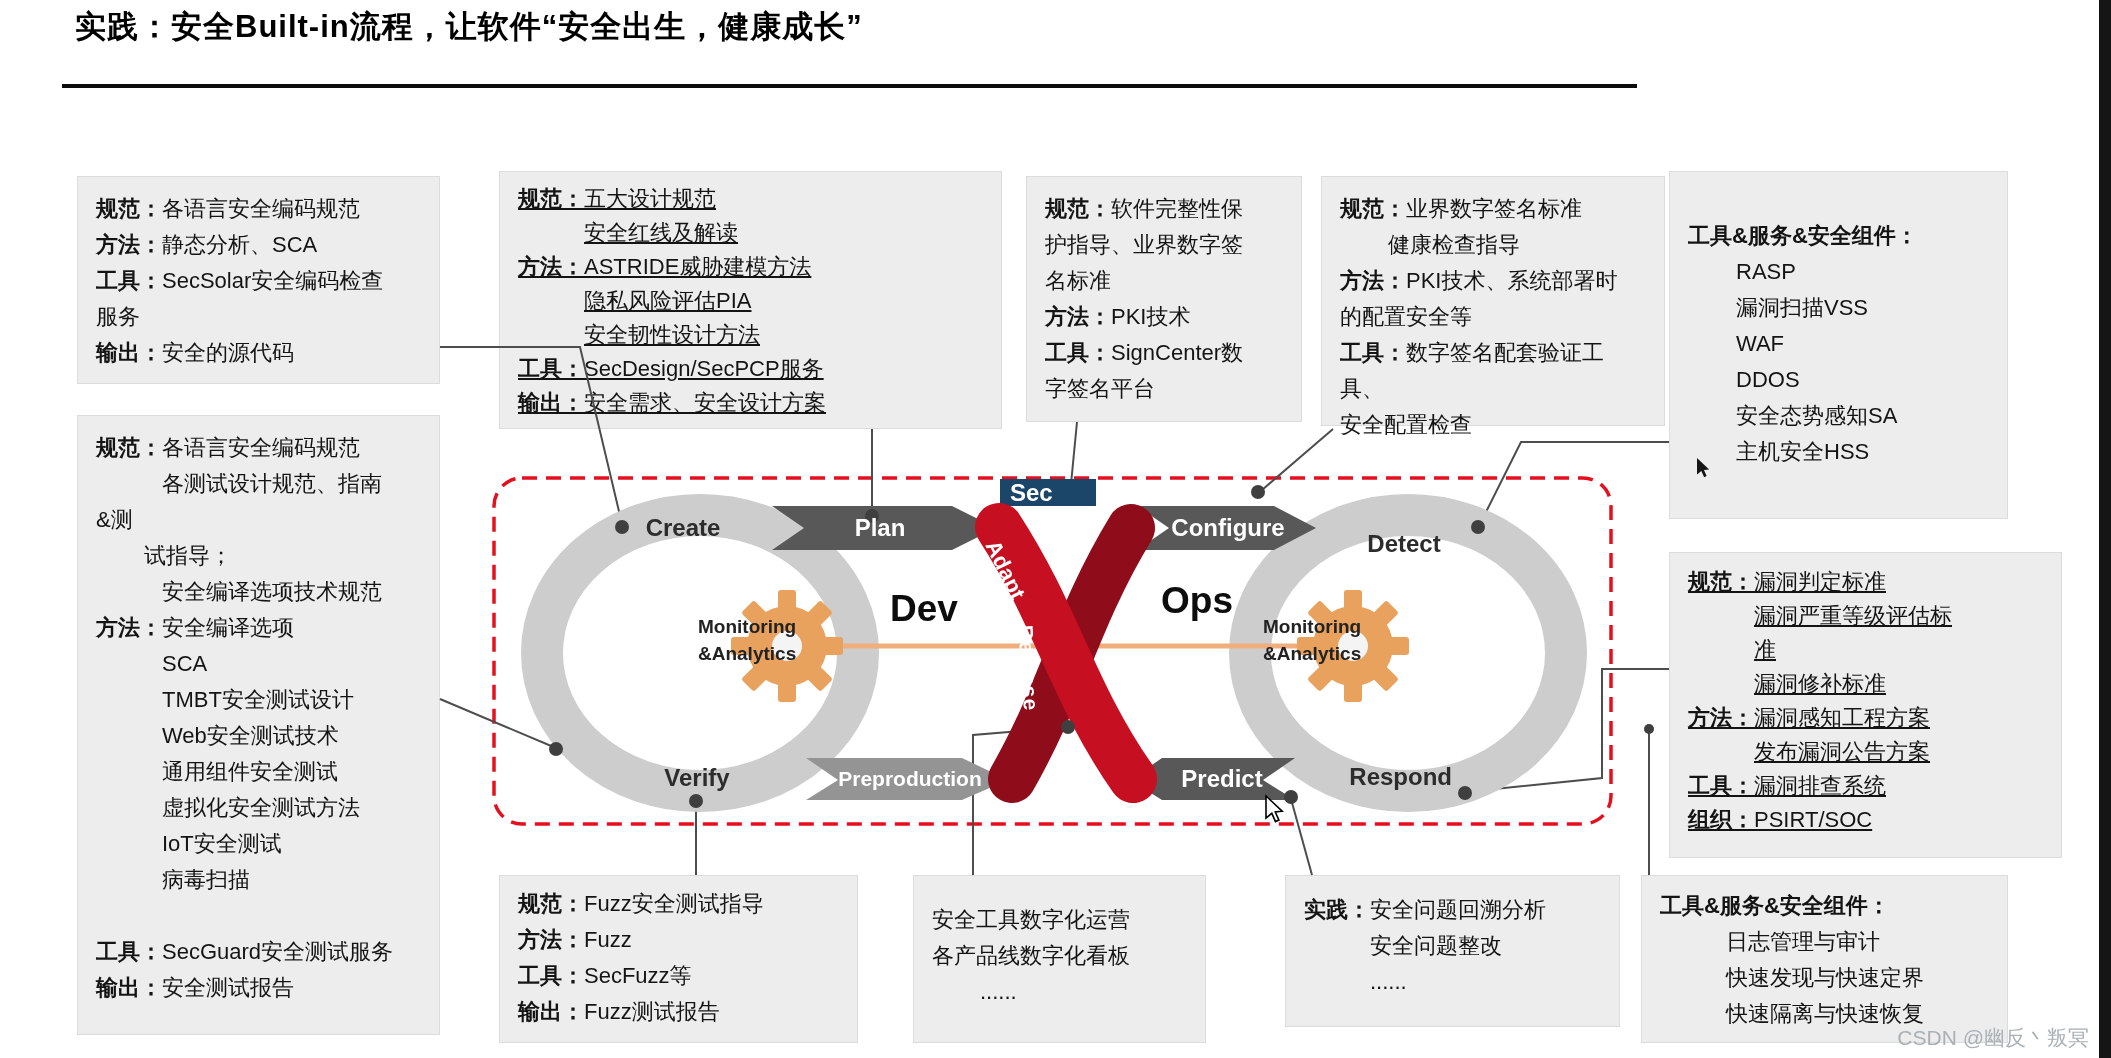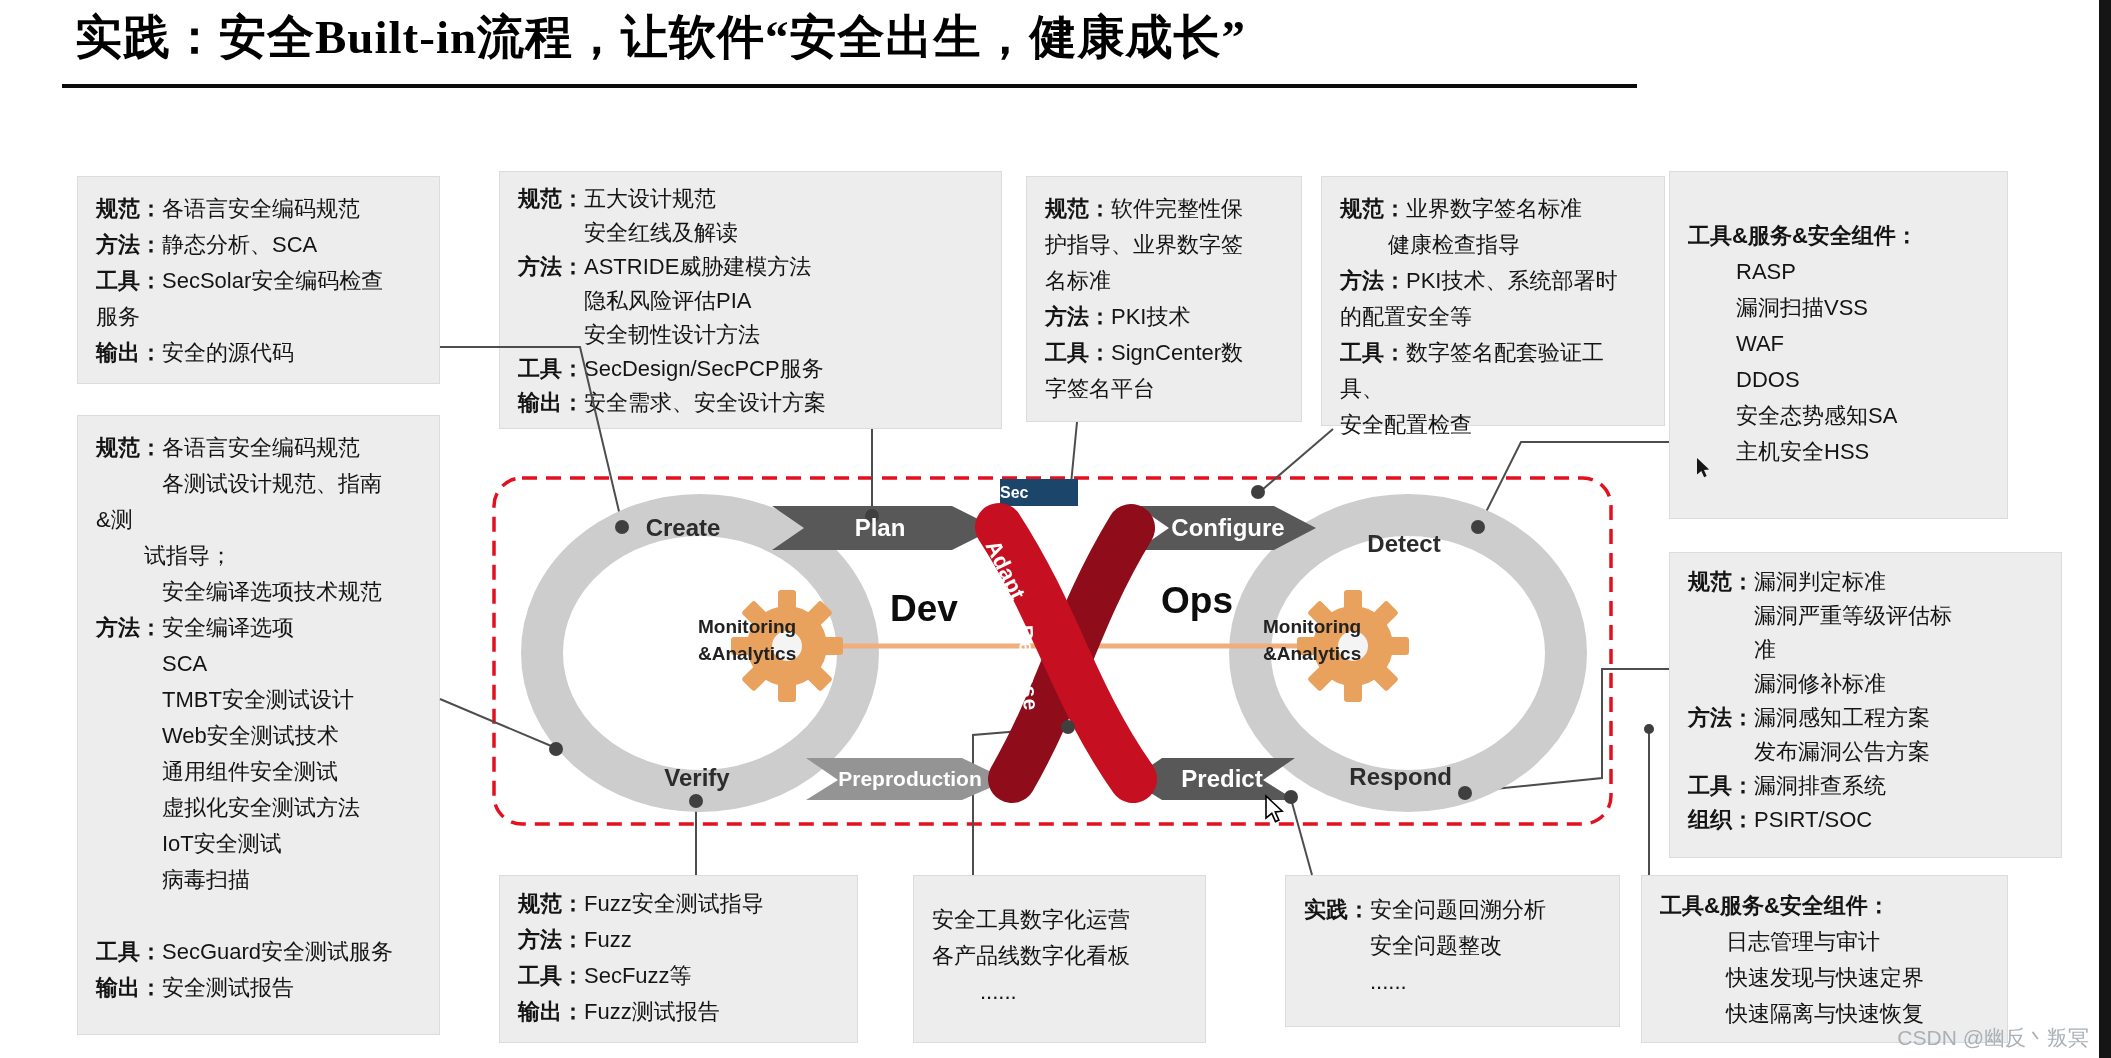--- a/index.html
+++ b/index.html
@@ -1,48 +1,48 @@
 <!DOCTYPE html>
 <html style="--accent-red: #c60f20; --ribbon-dark: #8f0d1a; --arrow-dark: #585858; --arrow-gray: #949494; --gear-orange: #e8a25e; --sec-blue: #1b4569; --dashed-border: #e3111f; --orange-line: #f1ae7d;"><head>
 <meta charset="utf-8">
 <style>
   html,body{margin:0;padding:0;background:#fff;}
   .stage{position:relative;width:2111px;height:1058px;overflow:hidden;background:#fff;
          font-family:"Liberation Sans","DejaVu Sans",sans-serif;color:#141414;}
-  .title{position:absolute;left:75px;top:6px;font-size:47px;font-weight:bold;color:#000;
-         letter-spacing:1px;white-space:nowrap;z-index:3;font-family:Liberation Serif, serif;}
+  .title{position:absolute;left:75px;top:6px;font-size:31px;font-weight:bold;color:#000;
+         letter-spacing:1px;white-space:nowrap;z-index:3;}
   .title-rule{position:absolute;left:62px;top:84px;width:1575px;height:4px;background:#0b0b0b;z-index:3;}
 
   .box{position:absolute;background:#ededed;border:1px solid #dcdcdc;box-sizing:border-box;
        padding:14px 18px;font-size:22px;line-height:36px;z-index:2;}
   .box .line{min-height:36px;}
   .box.lh34{line-height:34px;}
-  .box.lh34 .line{min-height:34px;}
+  .box.lh34 .line{min-height:34px;text-decoration:underline;}
   .lbl{font-weight:bold;}
   .i1{padding-left:48px;}
   .i2{padding-left:66px;}
 
   svg.layer{position:absolute;left:0;top:0;pointer-events:none;}
   #base-svg{z-index:5;}
   #top-svg{z-index:7;}
 
   .conn{stroke:#4d4d4d;stroke-width:2;fill:none;}
   .ring{fill:none;stroke:#cdcdcd;stroke-width:42;}
   .arrow-dark{fill:var(--arrow-dark,#585858);}
   .arrow-gray{fill:var(--arrow-gray,#949494);}
   .gear{fill:var(--gear-orange,#e8a25e);}
   .orange-line{stroke:var(--orange-line,#f1ae7d);stroke-width:5;}
   .dashed-frame{fill:none;stroke:var(--dashed-border,#e3111f);stroke-width:3.5;stroke-dasharray:15 9;}
   .ribbon-front{fill:none;stroke:var(--accent-red,#c60f20);stroke-width:48;stroke-linecap:round;}
   .ribbon-back{fill:none;stroke:var(--ribbon-dark,#8f0d1a);stroke-width:48;stroke-linecap:round;}
   .dot{fill:#3f3f3f;}
 
-  .sec-badge{position:absolute;left:1000px;top:479px;width:78px;height:27px;z-index:6;
-             background:var(--sec-blue,#1b4569);color:#fff;font-weight:bold;font-size:16px;
-             line-height:27px;box-sizing:border-box;}
+  .sec-badge{position:absolute;left:1000px;top:479px;width:96px;height:27px;z-index:6;
+             background:var(--sec-blue,#1b4569);color:#fff;font-weight:bold;font-size:24px;
+             line-height:27px;padding-left:10px;box-sizing:border-box;}
 
   .dlab{position:absolute;z-index:8;font-weight:bold;font-size:24px;color:#2c2c2c;
         transform:translate(-50%,-50%);white-space:nowrap;}
   .dlab.white{color:#fff;}
   .dlab.big{font-size:37px;color:#0d0d0d;}
   .dlab.small{font-size:21px;}
   .dlab.wrap{transform:none;white-space:normal;word-break:break-all;width:104px;text-align:right;line-height:27px;}
   .mon{position:absolute;z-index:8;font-weight:bold;font-size:19px;line-height:27px;color:#222;}
 
   .watermark{position:absolute;right:22px;bottom:6px;font-size:21px;color:#a9b0b6;z-index:21;}

